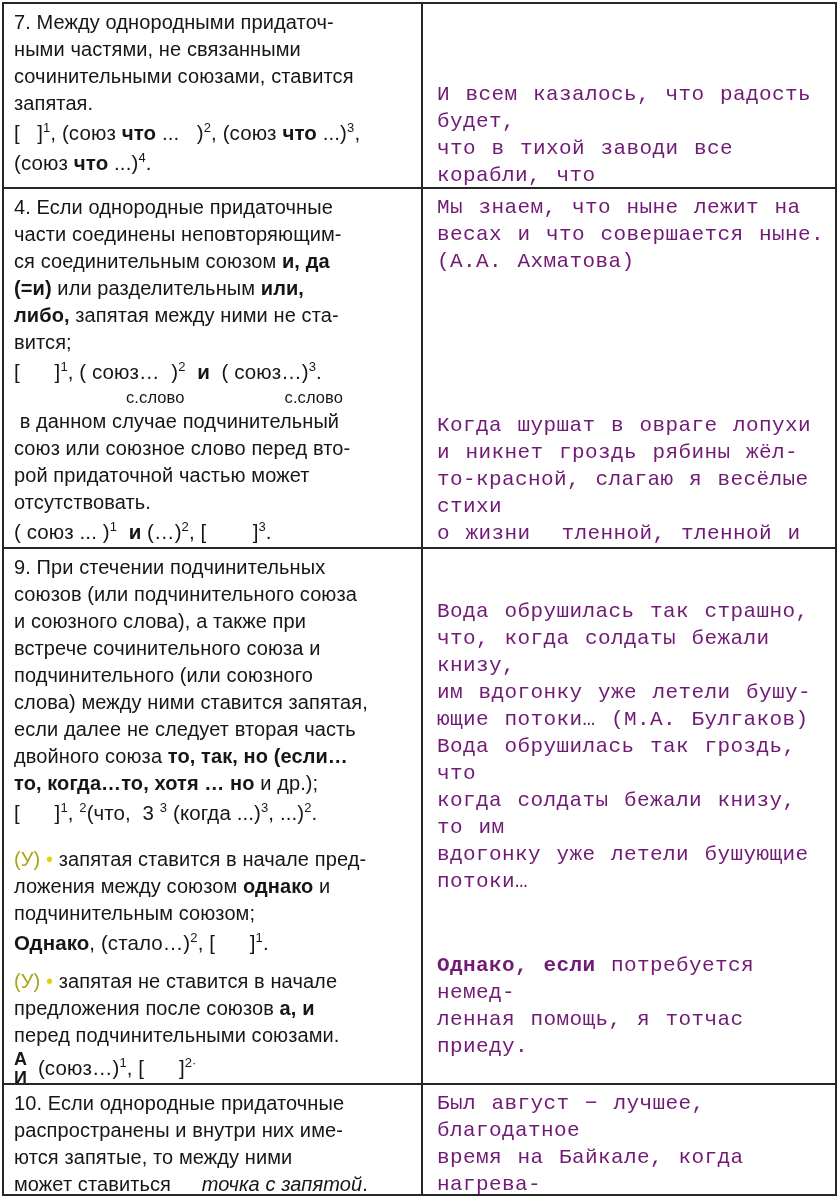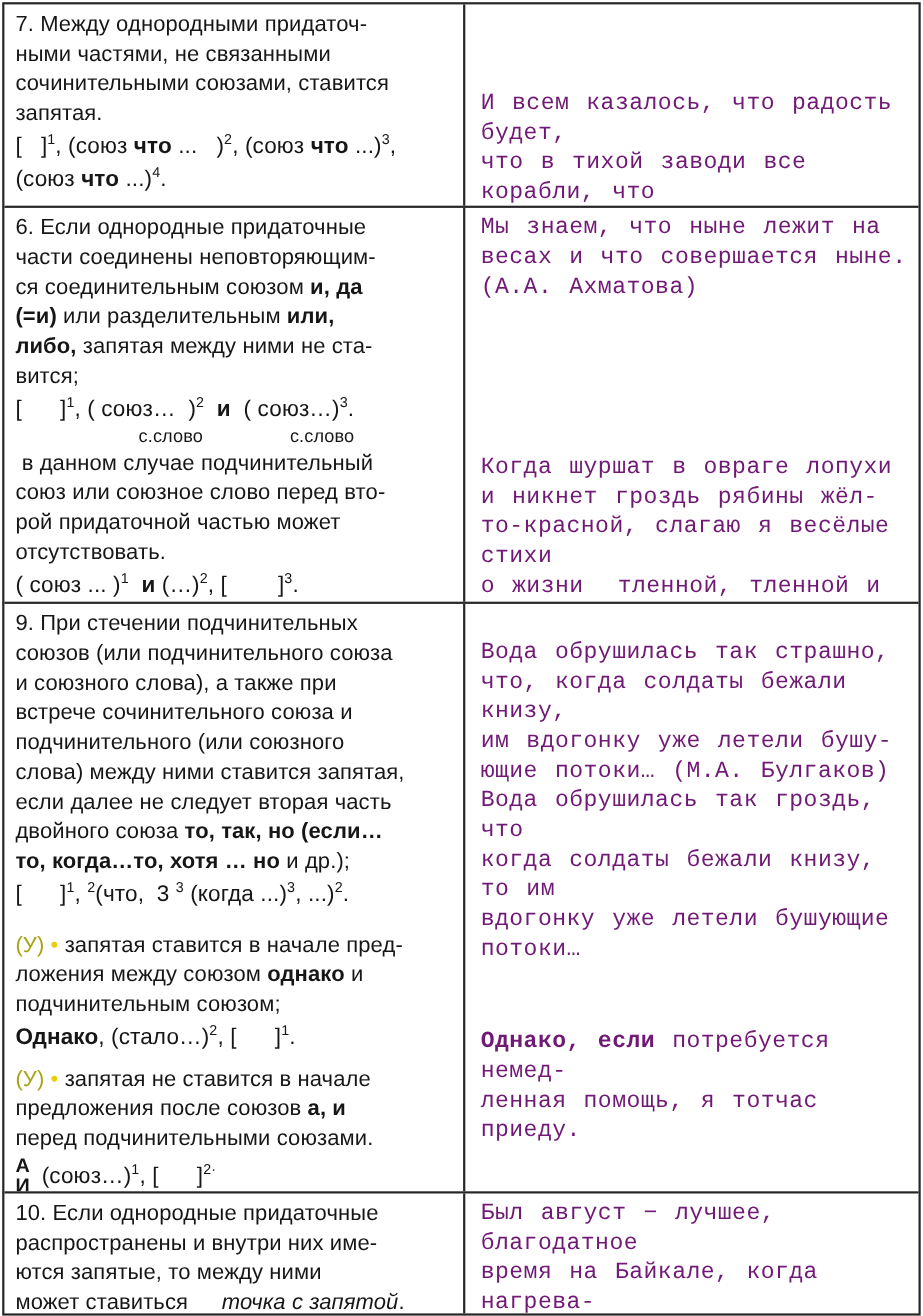--- a/index.html
+++ b/index.html
@@ -31,22 +31,22 @@
 
   
   [data-name="rule-7"]{height:183px;}
   [data-name="rule-8"]{height:358px;}
   [data-name="rule-9"]{height:534px;}
   [data-name="rule-10"]{height:109px;}
 
   
   [data-block="r7-right-ex1"]{margin-top:72px;}
   [data-block="r8-right-ex2"]{margin-top:137px;}
-  [data-block="r8-left-labels1"]{padding-left:112px;gap:79px;}
-  [data-block="r9-right-ex1"]{margin-top:26px;}
+  [data-block="r8-left-labels1"]{padding-left:112px;gap:100px;}
+  [data-block="r9-right-ex1"]{margin-top:44px;}
   [data-block="r9-right-ex3"]{margin-top:57px;}
   [data-block="r9-right-ex4"]{margin-top:51px;text-align:right;}
   [data-block="r9-left-u1"]{margin-top:18px;}
   [data-block="r9-left-u2"]{margin-top:10px;}
   [data-block="r9-left-u1f"]{line-height:32px;}
   [data-block="r9-left-u2f"]{line-height:30px;margin-top:2px;}
 </style>
 </head>
 <body>
 
@@ -63,21 +63,21 @@
         </div>
         <div class="cell right" data-name="rule-7-right-cell">
           <div class="block text" data-name="r7-right-ex1" data-block="r7-right-ex1"><span data-name="text-segment">И всем казалось, что радость будет,
 что в тихой заводи все корабли, что
 на чужбине усталые люди светлую
 жизнь себе обрели. (А.А. Блок)</span></div>
         </div>
       </div>
       <div class="row" data-name="rule-8">
         <div class="cell left" data-name="rule-8-left-cell">
-          <div class="block text" data-name="r8-left-text1" data-block="r8-left-text1"><span data-name="text-segment">6. Если однородные придаточные
+          <div class="block text" data-name="r8-left-text1" data-block="r8-left-text1"><span data-name="text-segment">4. Если однородные придаточные
 части соединены неповторяющим-
 ся соединительным союзом </span><span data-name="text-segment" class="b">и, да</span><span data-name="text-segment">
 </span><span data-name="text-segment" class="b">(=и)</span><span data-name="text-segment"> или разделительным </span><span data-name="text-segment" class="b">или,</span><span data-name="text-segment">
 </span><span data-name="text-segment" class="b">либо,</span><span data-name="text-segment"> запятая между ними не ста-
 вится;</span></div>
           <div class="block formula" data-name="r8-left-formula1" data-block="r8-left-formula1"><span data-name="text-segment">[      ]</span><sup data-name="superscript-index">1</sup><span data-name="text-segment">, ( союз…  )</span><sup data-name="superscript-index">2</sup><span data-name="text-segment">  </span><span data-name="text-segment" class="b">и</span><span data-name="text-segment">  ( союз…)</span><sup data-name="superscript-index">3</sup><span data-name="text-segment">.</span></div>
           <div class="block labels" data-name="r8-left-labels1" data-block="r8-left-labels1"><span class="lbl" data-name="scheme-sublabel">с.слово</span><span class="lbl" data-name="scheme-sublabel">с.слово</span></div>
           <div class="block text" data-name="r8-left-text2" data-block="r8-left-text2"><span data-name="text-segment"> в данном случае подчинительный
 союз или союзное слово перед вто-
 рой придаточной частью может

